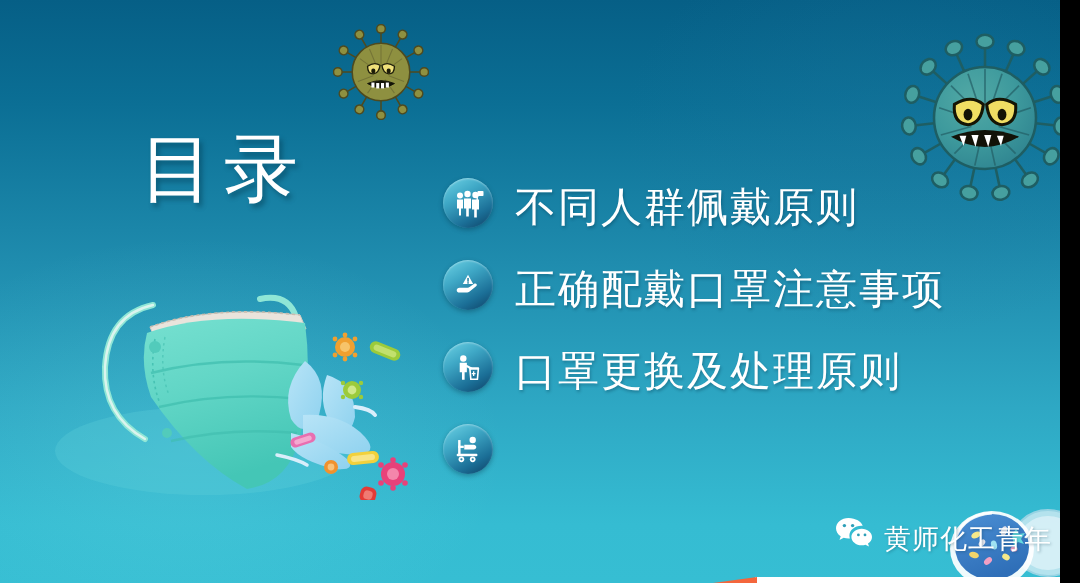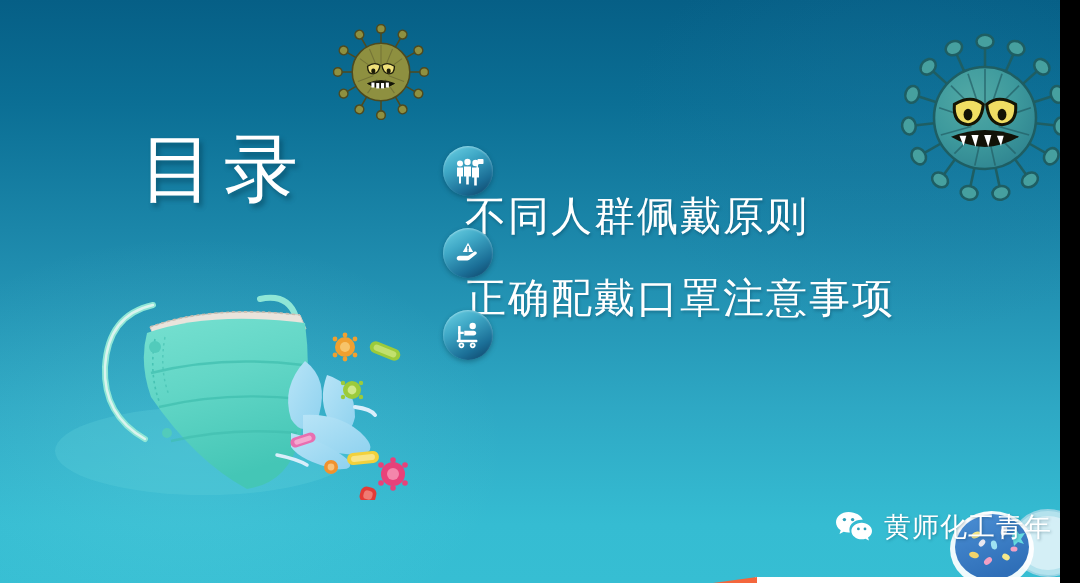--- a/index.html
+++ b/index.html
@@ -51,22 +51,21 @@
   .menu {
     position: absolute;
     left: 443px;
     top: 146px;
     width: 620px;
   }
   .menu-item {
     position: relative;
     height: 82px;
     display: flex;
-    align-items: flex-start;
-    flex-direction: column;
+    align-items: flex-end;
   }
   .badge {
     position: relative;
     flex: 0 0 auto;
     width: 50px;
     height: 50px;
     border-radius: 50%;
     background: linear-gradient(150deg, #6fd4e6 0%, #3fa8c6 35%, #1b6f97 72%, #0d3f63 100%);
     box-shadow: 0 2px 5px rgba(0,40,60,0.35), inset 0 1px 2px rgba(255,255,255,0.35);
     display: flex;
@@ -110,20 +109,21 @@
     z-index: 6;
   }
   .wechat-icon { flex: 0 0 auto; width: 40px; height: 34px; }
   .watermark-text {
     margin-left: 10px;
     color: #ffffff;
     font-size: 27px;
     letter-spacing: 1px;
     white-space: nowrap;
     text-shadow: 1px 1px 3px rgba(0,50,70,0.35);
+    margin-top: 12px;
   }
 
   
   .petri {
     position: absolute;
     left: 930px;
     top: 505px;
     width: 160px;
     height: 80px;
     z-index: 5;
@@ -470,20 +470,33 @@
         <svg viewBox="0 0 34 34" width="32" height="32" fill="#ffffff">
           <path d="M17 6 L22.5 16 H11.5 Z"></path>
           <rect x="16.2" y="9.5" width="1.7" height="4" fill="#2e87a8"></rect>
           <rect x="16.2" y="14" width="1.7" height="1.6" fill="#2e87a8"></rect>
           <path d="M5 22.5c0-1.6 1.3-2.6 3-2.6h8.4c1 0 1.7-.4 2.6-1l4.6-3.2c1-.7 2.2-.4 2.6.5.4.9 0 1.8-.9 2.5l-6.6 5.3c-1 .8-2 1.1-3.3 1.1H8c-1.7 0-3-1-3-2.6z"></path>
         </svg>
       </span>
       <span class="menu-label">正确配戴口罩注意事项</span>
     </div>
 
+    <div class="menu-item">
+      <span class="badge">
+        <svg viewBox="0 0 34 34" width="32" height="32" fill="#ffffff">
+          <circle cx="12" cy="8" r="3.4"></circle>
+          <path d="M8.2 12.5h7.6v10h-2.4v8h-2.8v-8H8.2z"></path>
+          <path d="M15.5 14.5l6 3.4-1.2 2-6-3.4z"></path>
+          <path d="M19 19h9l-1 11h-7z" fill="none" stroke="#ffffff" stroke-width="1.7"></path>
+          <rect x="18.3" y="17.2" width="10.4" height="2" rx="0.6"></rect>
+          <path d="M23 21.5v5 M21 24h4" stroke="#ffffff" stroke-width="1.4" fill="none"></path>
+        </svg>
+      </span>
+      <span class="menu-label">口罩更换及处理原则</span>
+    </div>
 
     <div class="menu-item">
       <span class="badge">
         <svg viewBox="0 0 34 34" width="32" height="32" fill="#ffffff">
           <circle cx="22" cy="7.5" r="3.4"></circle>
           <path d="M13 12.5h10c1.6 0 2.8 1.1 2.8 2.5s-1.2 2.5-2.8 2.5H13z"></path>
           <path d="M6.5 7.5h2.6v15H6.5z"></path>
           <path d="M6.5 13.5h6v2.4h-6z"></path>
           <rect x="5" y="22" width="22" height="2.6" rx="1"></rect>
           <circle cx="10" cy="28" r="3"></circle>

